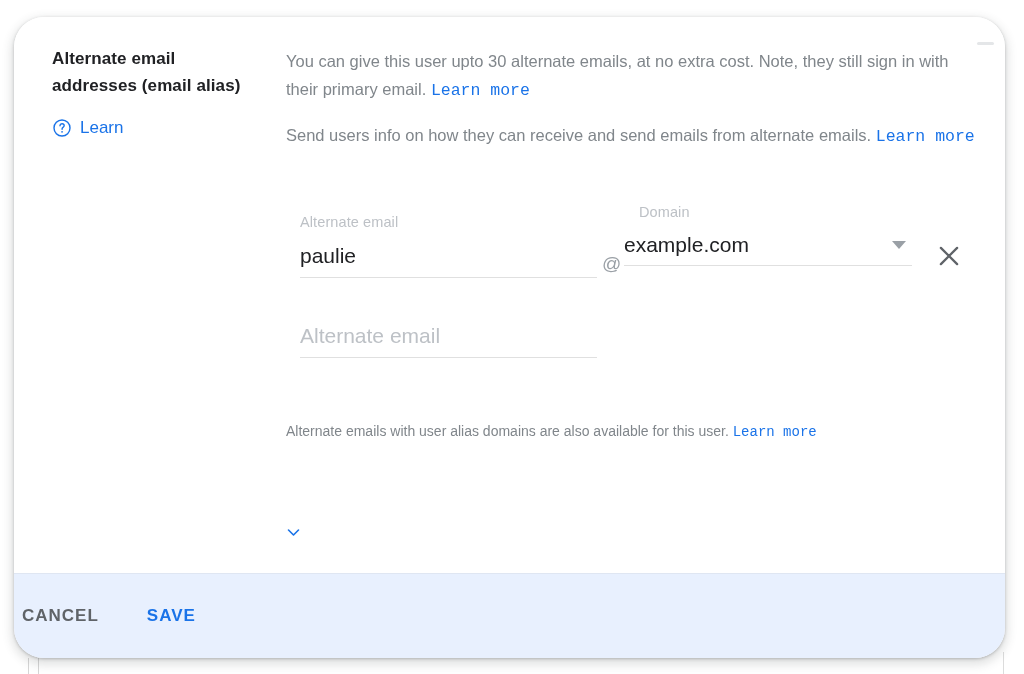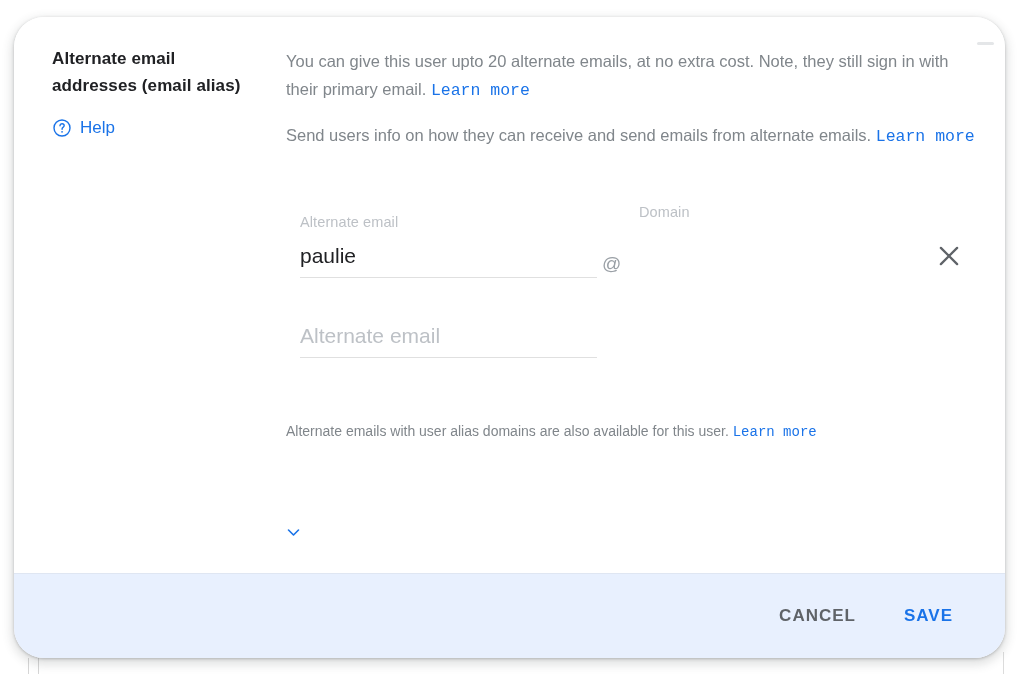--- a/index.html
+++ b/index.html
@@ -265,21 +265,20 @@
   
   .card-footer {
     position: absolute;
     left: 0;
     bottom: 0;
     width: 991px;
     height: 85px;
     background: #e8f0fe;
     display: flex;
     align-items: center;
-    justify-content: flex-end;
     gap: 32px;
     padding-right: 44px;
     box-sizing: border-box;
     border-top: 1px solid #dfe6f2;
   }
   .btn {
     background: none;
     border: none;
     font-family: "Liberation Sans", sans-serif;
     font-size: 17px;
@@ -310,46 +309,50 @@
     <div class="left-col">
       <div class="section-title">Alternate email addresses (email alias)</div>
       <a class="help-link">
         <span class="help-icon">
           <svg viewBox="0 0 24 24" width="20" height="20" aria-hidden="true">
             <circle cx="12" cy="12" r="9.6" fill="none" stroke="#1a73e8" stroke-width="1.7"></circle>
             <path d="M9.6 9.2c0-1.4 1.1-2.4 2.5-2.4 1.4 0 2.5 0.9 2.5 2.2 0 1.2-0.7 1.7-1.5 2.3-0.7 0.5-1 0.9-1 1.8v0.4" fill="none" stroke="#1a73e8" stroke-width="1.7" stroke-linecap="round"></path>
             <circle cx="12.05" cy="16.5" r="1.05" fill="#1a73e8"></circle>
           </svg>
         </span>
-        <span>Help</span>
+        <span>Learn</span>
       </a>
     </div>
 
     <div class="right-col">
       <div class="desc">
-        <span>You can give this user upto 20 alternate emails, at no extra cost. Note, they still sign in with their primary email. </span><a class="inline-link">Learn more</a>
+        <span>You can give this user upto 30 alternate emails, at no extra cost. Note, they still sign in with their primary email. </span><a class="inline-link">Learn more</a>
       </div>
       <div class="desc">
         <span>Send users info on how they can receive and send emails from alternate emails. </span><a class="inline-link">Learn more</a>
       </div>
     </div>
 
     <div class="fields">
 
       <div class="field-row">
 
         <div class="alias-field">
           <div class="float-label">Alternate email</div>
           <input class="text-input" type="text" value="paulie" style="">
         </div>
 
         <div class="at-sign">@</div>
 
         <div class="domain-field">
           <div class="domain-label">Domain</div>
+          <div class="select-wrap">
+            <div class="select-value">example.com</div>
+            <span class="select-arrow"></span>
+          </div>
         </div>
 
         <span class="remove-btn">
           <svg viewBox="0 0 24 24" width="30" height="30" aria-hidden="true">
             <path d="M5.5 5.5 L18.5 18.5 M18.5 5.5 L5.5 18.5" stroke="#5f6368" stroke-width="1.8" stroke-linecap="round" fill="none"></path>
           </svg>
         </span>
       </div>
 
       <div class="empty-field">

